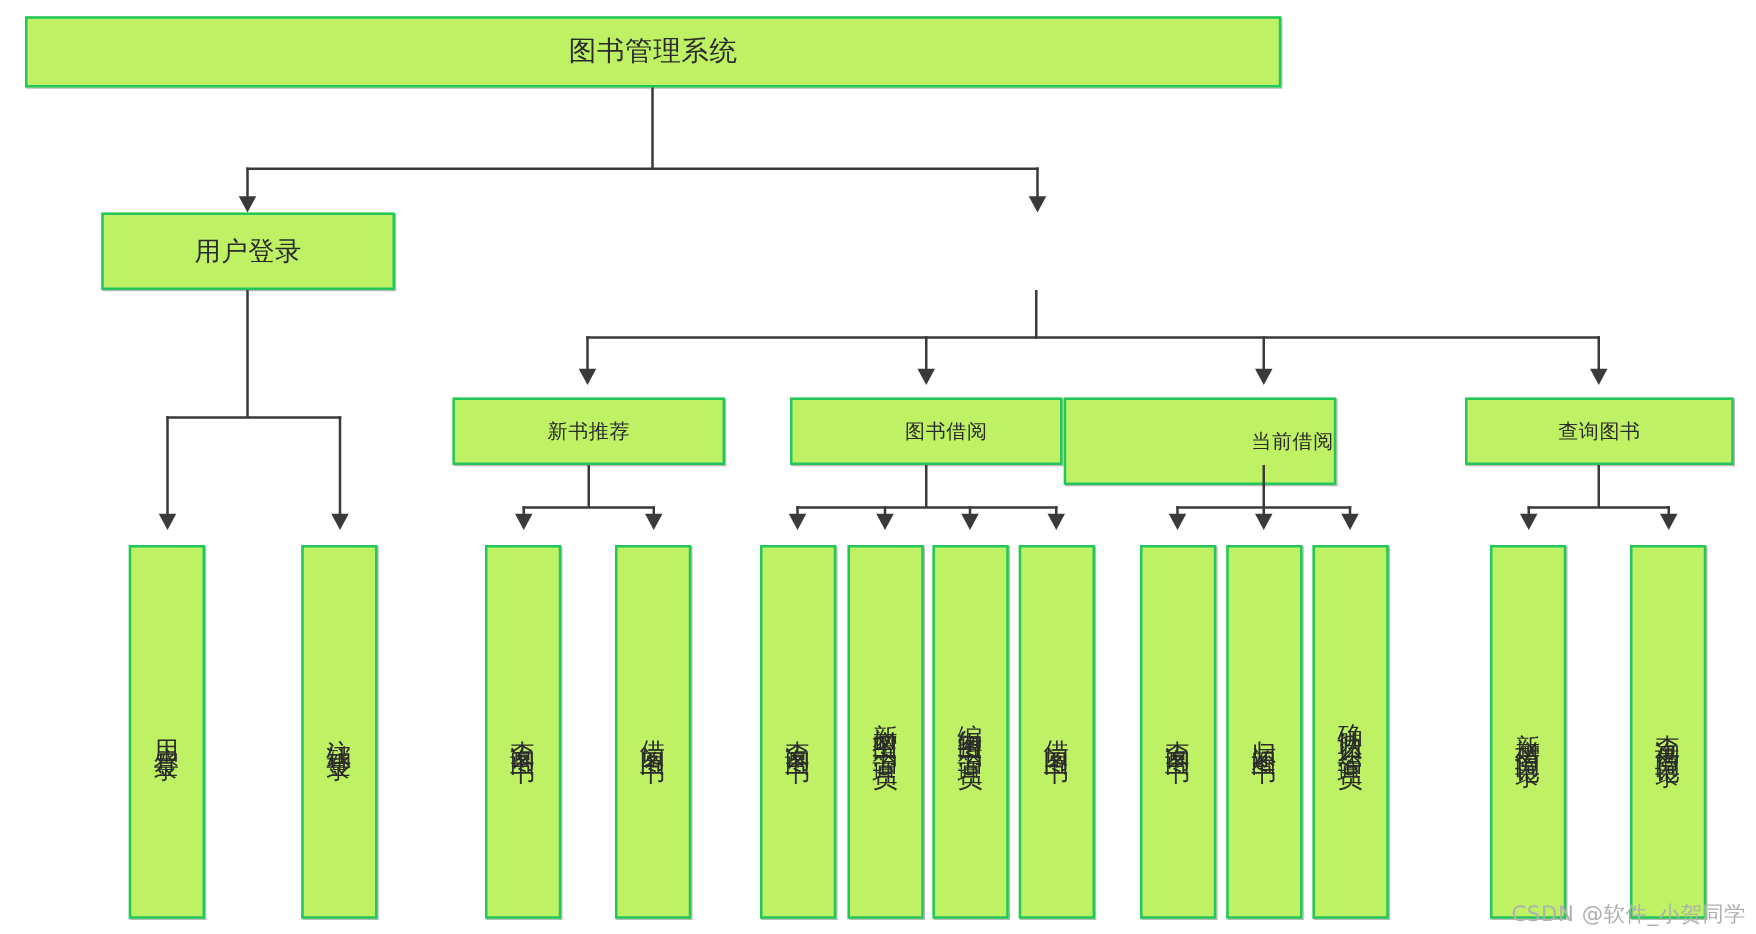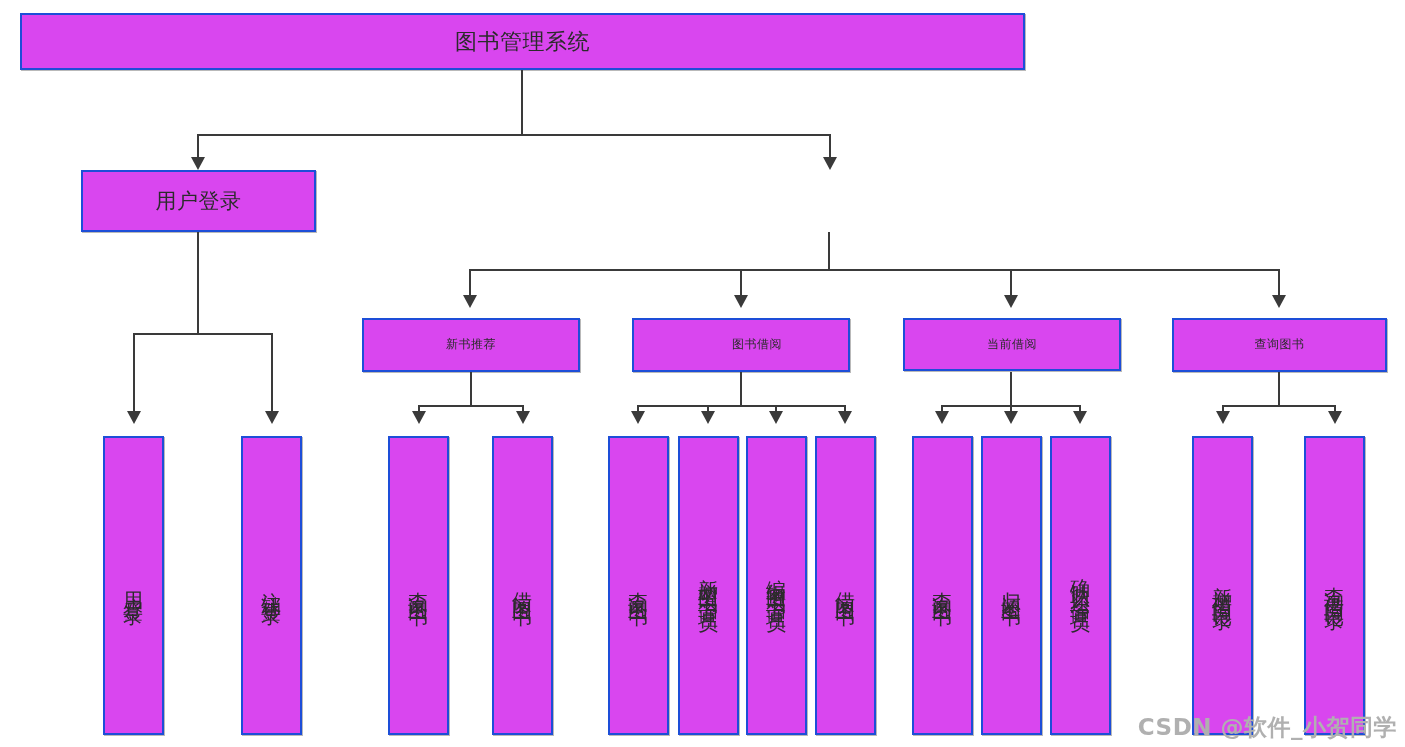--- a/index.html
+++ b/index.html
@@ -14,38 +14,38 @@
     position: relative;
     width: 1405px;
     height: 747px;
     background: #ffffff;
     overflow: hidden;
   }
   
   .node {
     position: absolute;
     box-sizing: border-box;
-    background: #d946ef;
-    border: 2px solid #1d4ed8;
+    background: #bef264;
+    border: 2px solid #22c55e;
     box-shadow: 1px 1px 0 0 #b9b9b9;
     display: flex;
     align-items: center;
     justify-content: center;
     color: #2b2b2b;
   }
   .node-label {
     font-size: 21px;
     line-height: 1.15;
     letter-spacing: 0.5px;
     white-space: nowrap;
     color: #2b2b2b;
   }
   .node.root .node-label { font-size: 22px; }
   .node.level1 .node-label { font-size: 21px; }
-  .node.level2 .node-label { font-size: 12px; }
+  .node.level2 .node-label { font-size: 16px; }
 
   
   .node.leaf {
     align-items: center;
     justify-content: center;
     padding: 4px 0;
   }
   .node.leaf .node-label {
     writing-mode: vertical-rl;
     text-orientation: upright;
@@ -70,26 +70,25 @@
     border-left: 7px solid transparent;
     border-right: 7px solid transparent;
     border-top: 13px solid #3a3a3a;
   }
 
   
   #watermark {
     position: absolute;
     right: 8px;
     bottom: 4px;
-    font-size: 23px;
+    font-size: 17px;
     color: #b0b0b0;
     white-space: nowrap;
     letter-spacing: 0.5px;
     pointer-events: none;
-    font-weight: bold;
   }
 </style>
 </head>
 <body>
 
 <div id="canvas">
 
   <div class="node root" style="left:20px; top:13px; width:1005px; height:57px;">
     <span class="node-label">图书管理系统</span>
   </div>
@@ -122,21 +121,21 @@
   <div class="arrow" style="left:1004px; top:295px;"></div>
   <div class="edge v" style="left:1278px; top:269px; width:2px; height:28px;"></div>
   <div class="arrow" style="left:1272px; top:295px;"></div>
 
   <div class="node level2" style="left:362px; top:318px; width:218px; height:54px;">
     <span class="node-label">新书推荐</span>
   </div>
   <div class="node level2" style="left:632px; top:318px; width:218px; height:54px;padding-left:32px;">
     <span class="node-label">图书借阅</span>
   </div>
-  <div class="node level2" style="left:903px; top:318px; width:218px; height:53px;">
+  <div class="node level2" style="left:851px; top:318px; width:218px; height:70px;justify-content:flex-end;">
     <span class="node-label">当前借阅</span>
   </div>
   <div class="node level2" style="left:1172px; top:318px; width:215px; height:54px;">
     <span class="node-label">查询图书</span>
   </div>
 
   <div class="edge v" style="left:470px; top:372px; width:2px; height:34px;"></div>
   <div class="edge h" style="left:418px; top:405px; width:106px; height:2px;"></div>
   <div class="edge v" style="left:418px; top:405px; width:2px; height:9px;"></div>
   <div class="arrow" style="left:412px; top:411px;"></div>

